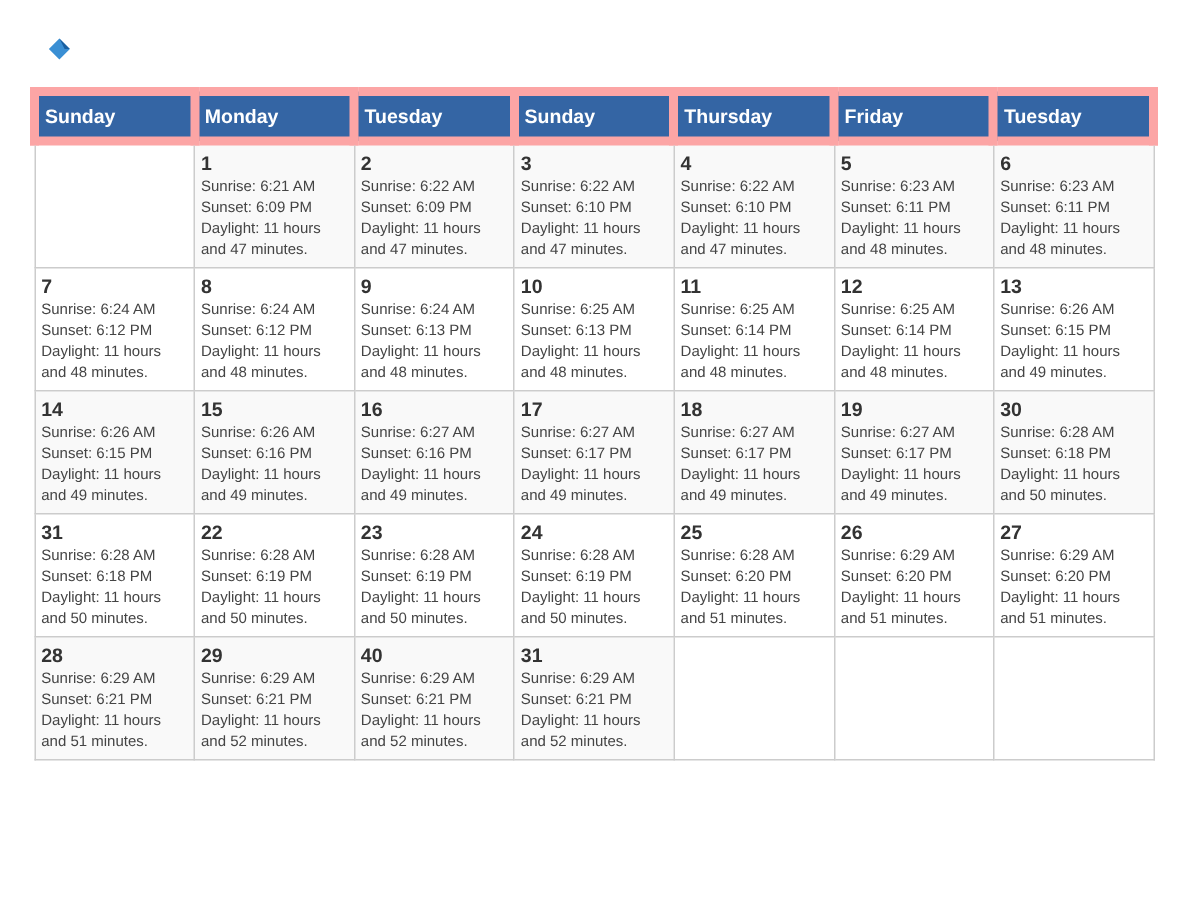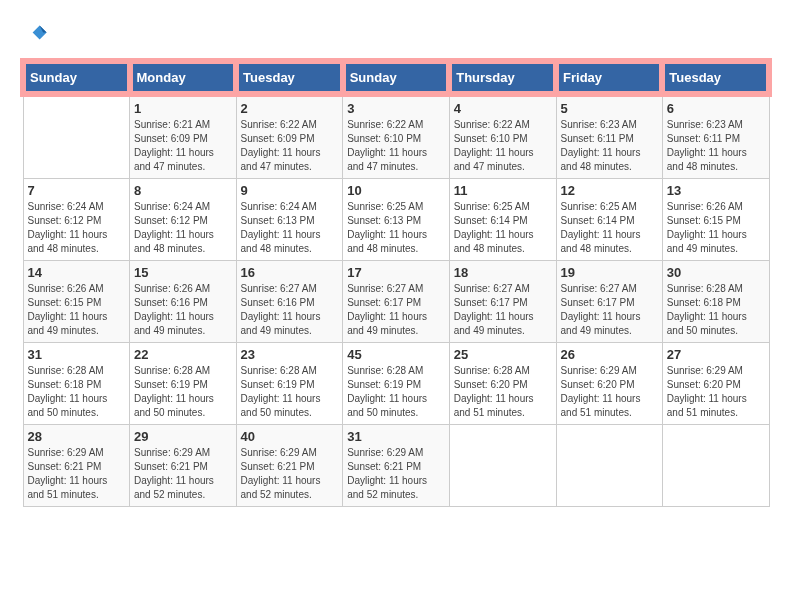--- a/index.html
+++ b/index.html
@@ -260,21 +260,21 @@
 Sunset: 6:19 PM
 Daylight: 11 hours and 50 minutes.</div>
         </td>
         <td>
           <span class="day-number">23</span>
           <div class="day-info" style="white-space: pre-line;">Sunrise: 6:28 AM
 Sunset: 6:19 PM
 Daylight: 11 hours and 50 minutes.</div>
         </td>
         <td>
-          <span class="day-number">45</span>
+          <span class="day-number">24</span>
           <div class="day-info" style="white-space: pre-line;">Sunrise: 6:28 AM
 Sunset: 6:19 PM
 Daylight: 11 hours and 50 minutes.</div>
         </td>
         <td>
           <span class="day-number">25</span>
           <div class="day-info" style="white-space: pre-line;">Sunrise: 6:28 AM
 Sunset: 6:20 PM
 Daylight: 11 hours and 51 minutes.</div>
         </td>

